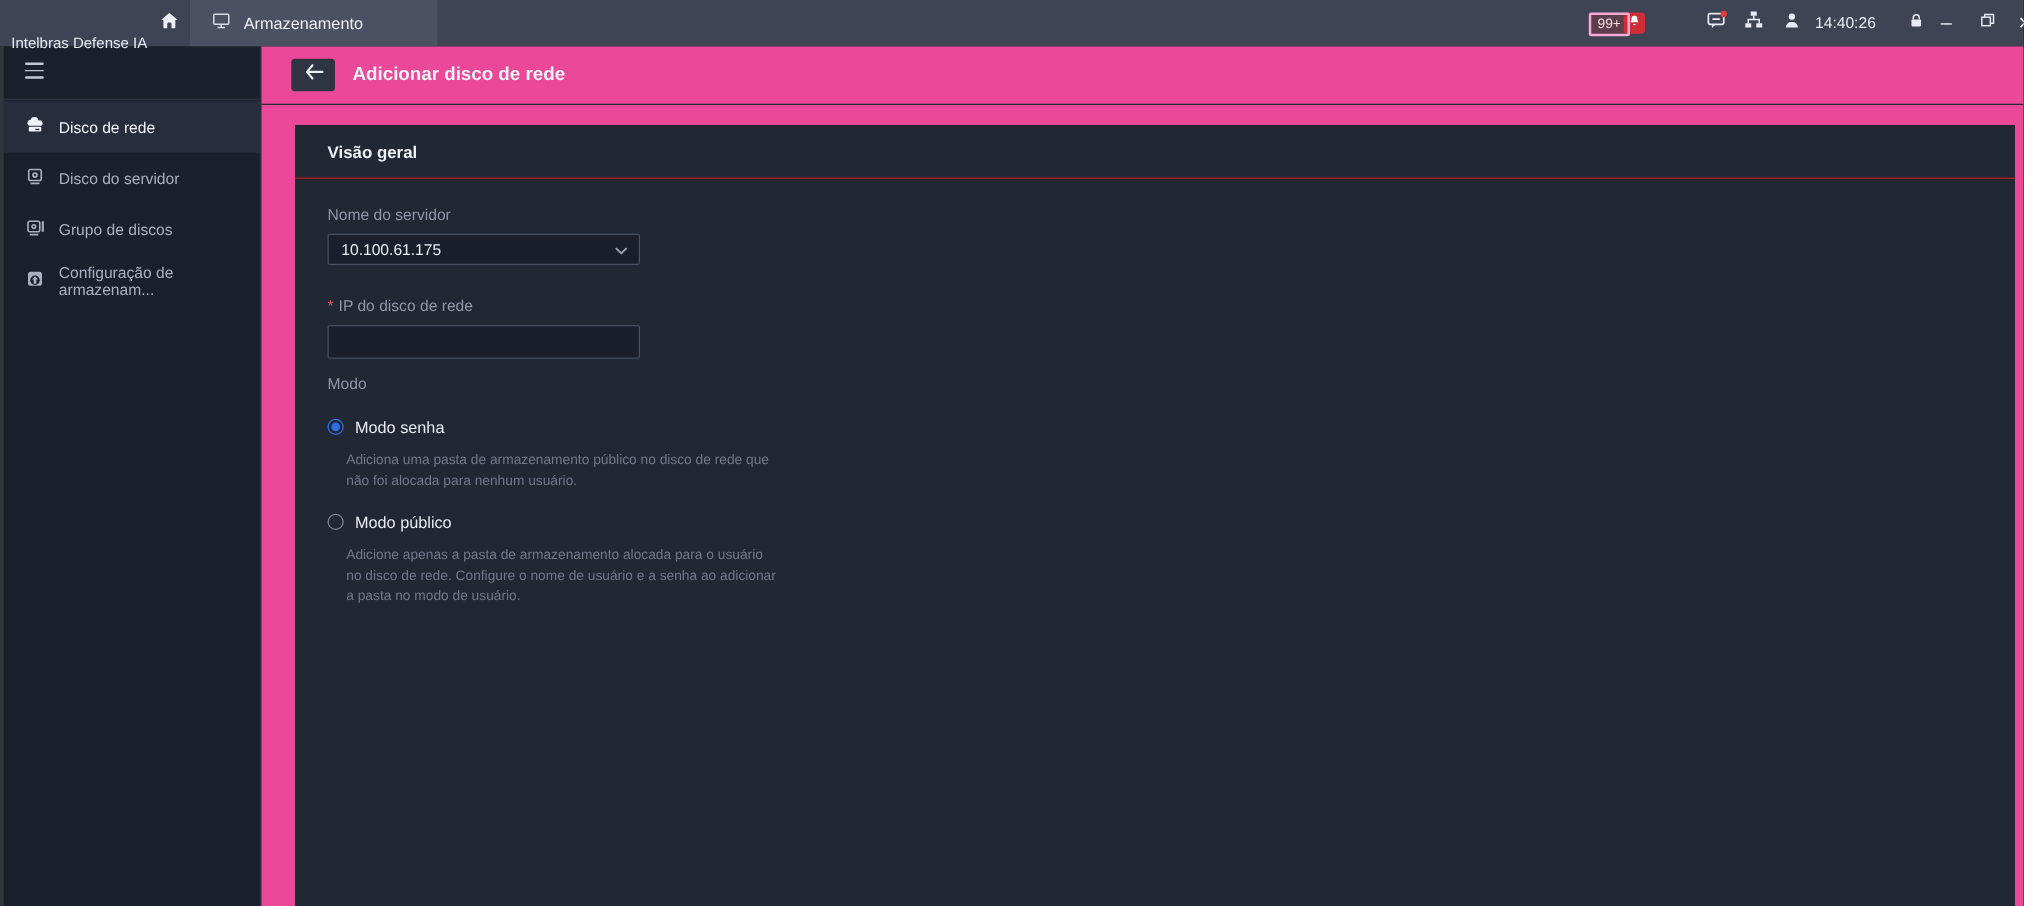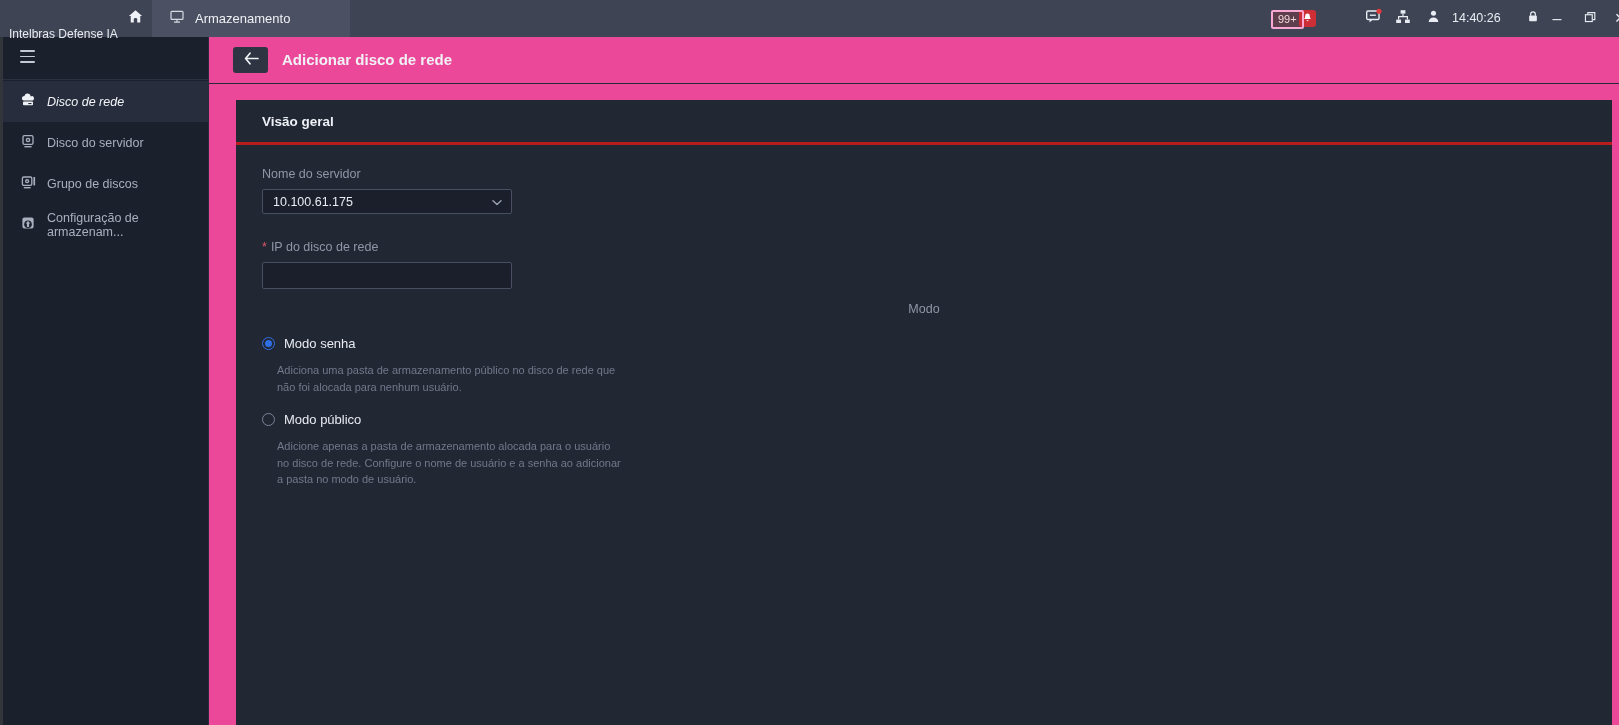--- a/index.html
+++ b/index.html
@@ -32,38 +32,38 @@
   .close-btn{left:1609px;width:22px;}
   .close-glyph{color:#e9ecf2;font-size:14px;line-height:37px;}
   
   .sidebar{position:absolute;left:0;top:37px;width:208px;bottom:0;background:#1b202d;z-index:2;}
   .window-edge{position:absolute;left:0;top:37px;width:3px;bottom:0;background:#32353a;z-index:6;}
   .hamburger{position:absolute;left:20px;top:13px;width:15px;height:13px;display:flex;flex-direction:column;justify-content:space-between;cursor:pointer;}
   .hamburger span{display:block;height:1.6px;background:#c4c9d4;border-radius:1px;}
   .sidebar-sep{position:absolute;left:0;top:42px;right:0;height:1px;background:#2b3140;}
   .menu{position:absolute;top:44px;left:0;right:0;}
   .menu-item{height:41px;display:flex;align-items:center;padding-left:20px;gap:11px;color:#a9afbe;font-size:12.5px;cursor:pointer;}
-  .menu-item.selected{background:#272d3c;color:#f2f4f8;font-style:italic;}
+  .menu-item.selected{background:#272d3c;color:#f2f4f8;}
   .menu-item svg{flex:0 0 auto;}
   .v-divider{position:absolute;left:208px;top:37px;width:1px;bottom:0;background:#272d3a;z-index:3;}
   
   .main{position:absolute;left:209px;right:0;top:37px;bottom:0;background:#ec4899;}
   .page-header{position:relative;height:46px;border-bottom:1px solid #262b37;}
   .back-btn{position:absolute;left:24px;top:10px;width:35px;height:26px;background:#2e3441;border-radius:3px;display:flex;align-items:center;justify-content:center;cursor:pointer;}
   .page-title{position:absolute;left:73px;top:0;line-height:46px;font-size:15px;font-weight:bold;color:#f0f2f6;}
   .content{position:absolute;top:47px;left:0;right:0;bottom:0;}
   .panel{position:absolute;left:27px;right:7px;top:16px;bottom:0;background:#222734;}
-  .section-header{height:42px;padding:0 26px;border-bottom:3px solid #b91c1c;display:flex;align-items:center;font-weight:bold;font-size:13.5px;color:#eef1f6;}
+  .section-header{height:42px;padding:0 26px;border-bottom:1px solid #b91c1c;display:flex;align-items:center;font-weight:bold;font-size:13.5px;color:#eef1f6;}
   .form{padding:22px 26px 0 26px;}
   .field-label{font-size:12.5px;color:#8f96a6;margin-bottom:8px;}
   .req{color:#e0566a;margin-right:4px;}
   .select{width:250px;height:25px;box-sizing:border-box;background:#1a1f2b;border:1px solid #474f60;border-radius:2px;display:flex;align-items:center;justify-content:space-between;padding:0 9px 0 10px;color:#e9ecf2;font-size:12.5px;cursor:pointer;}
   .text-input{display:block;width:250px;height:27px;box-sizing:border-box;background:#1a1f2b;border:1px solid #474f60;border-radius:2px;color:#e9ecf2;font-size:12.5px;padding:0 10px;outline:none;}
   .field-2{margin-top:26px;}
-  .mode-label{margin-top:13px;margin-bottom:0;text-align:center;}
+  .mode-label{margin-top:13px;margin-bottom:0;}
   .radio-row{margin-top:20px;display:flex;align-items:center;cursor:pointer;}
   .radio-row.second{margin-top:17px;}
   .radio{width:13px;height:13px;border-radius:50%;box-sizing:border-box;position:relative;flex:0 0 auto;}
   .radio.on{border:1px solid #2f6fe4;}
   .radio.on::after{content:"";position:absolute;inset:2px;border-radius:50%;background:#2f6fe4;}
   .radio.off{border:1px solid #7a8294;}
   .radio-label{margin-left:9px;font-size:13px;color:#e8ebf1;}
   .radio-desc{margin:11px 0 0 15px;max-width:345px;font-size:11px;line-height:1.5;color:#71788a;}
 </style>
 </head>

